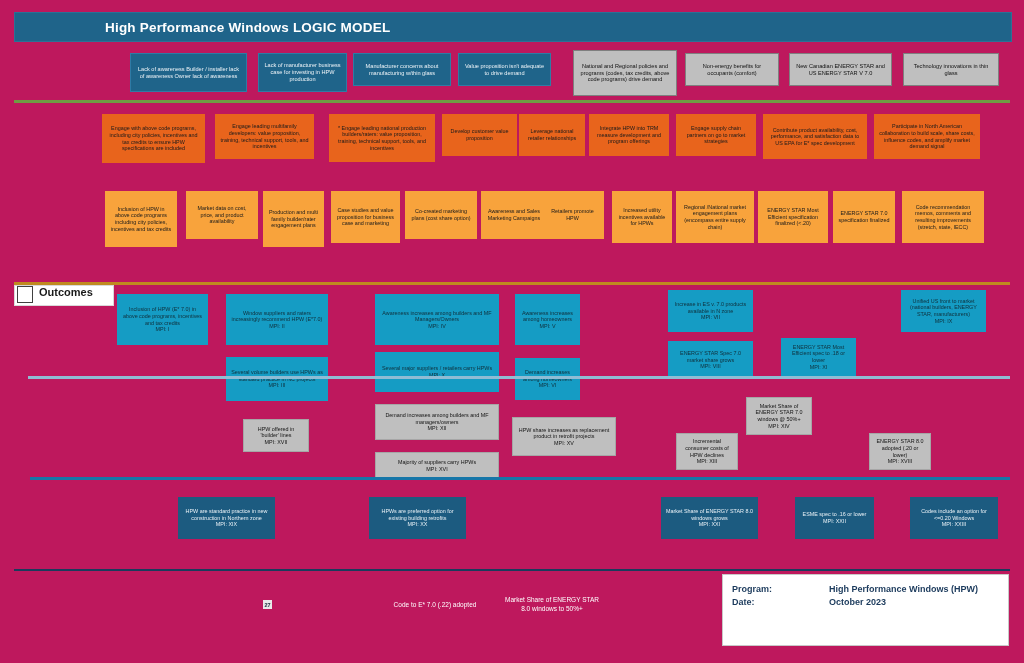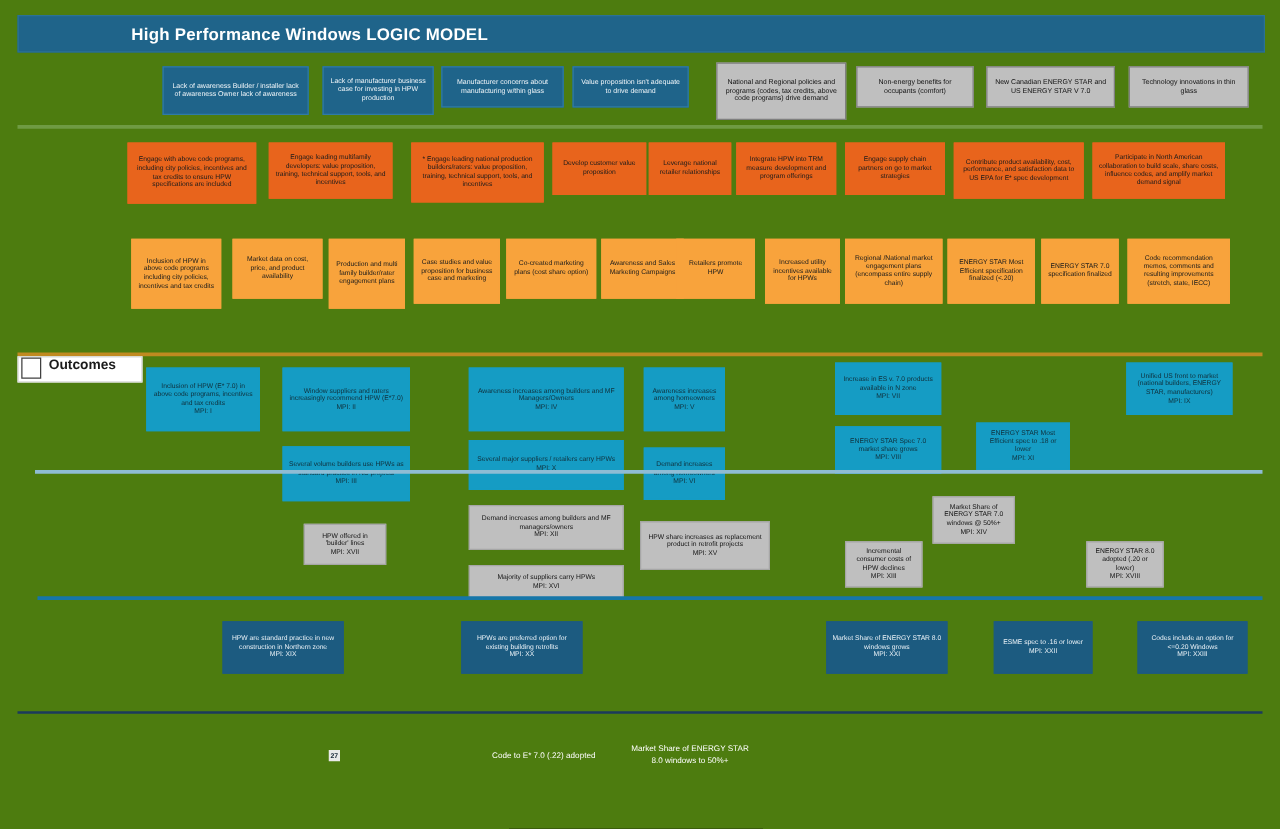--- a/index.html
+++ b/index.html
@@ -2,21 +2,21 @@
 <html><head>
 <meta charset="utf-8">
 <title>High Performance Windows LOGIC MODEL</title>
 <style>
   html,body{margin:0;padding:0;background:#000;}
   body{
     width:1024px;height:663px;overflow:hidden;position:relative;
     font-family:"Liberation Sans","DejaVu Sans",sans-serif;
     color:#1a1a1a;
   }
-  .canvas{position:relative;width:1024px;height:663px;background:#4d7c0f;}
+  .canvas{position:relative;width:1024px;height:663px;background:#be185d;}
 
   
   .titlebar{
     position:absolute;left:14px;top:12px;width:996px;height:28px;
     background:#1f648a;border:1px solid #2b7196;
     display:flex;align-items:center;
   }
   .titlebar .t{
     margin-left:90px;color:#ffffff;font-size:13.5px;font-weight:bold;
     letter-spacing:.2px;white-space:nowrap;
@@ -272,14 +272,20 @@
 MPI: XXIII</span></div>
 
   <div class="rule rule-navy" style="left:14px;top:569px;width:996px;"></div>
 
   <div class="ftext" style="left:360px;top:601px;width:150px;">Code to E* 7.0 (.22) adopted</div>
   <div class="ftext" style="left:487px;top:596px;width:130px;white-space:pre-line;">Market Share of ENERGY STAR
 8.0 windows to 50%+</div>
 
   <div class="pagenum">27</div>
 
+  <div class="progcard">
+    <div class="row k1">Program:</div>
+    <div class="row v1">High Performance Windows (HPW)</div>
+    <div class="row k2">Date:</div>
+    <div class="row v2">October 2023</div>
+  </div>
 
 </div>
 
 </body></html>

